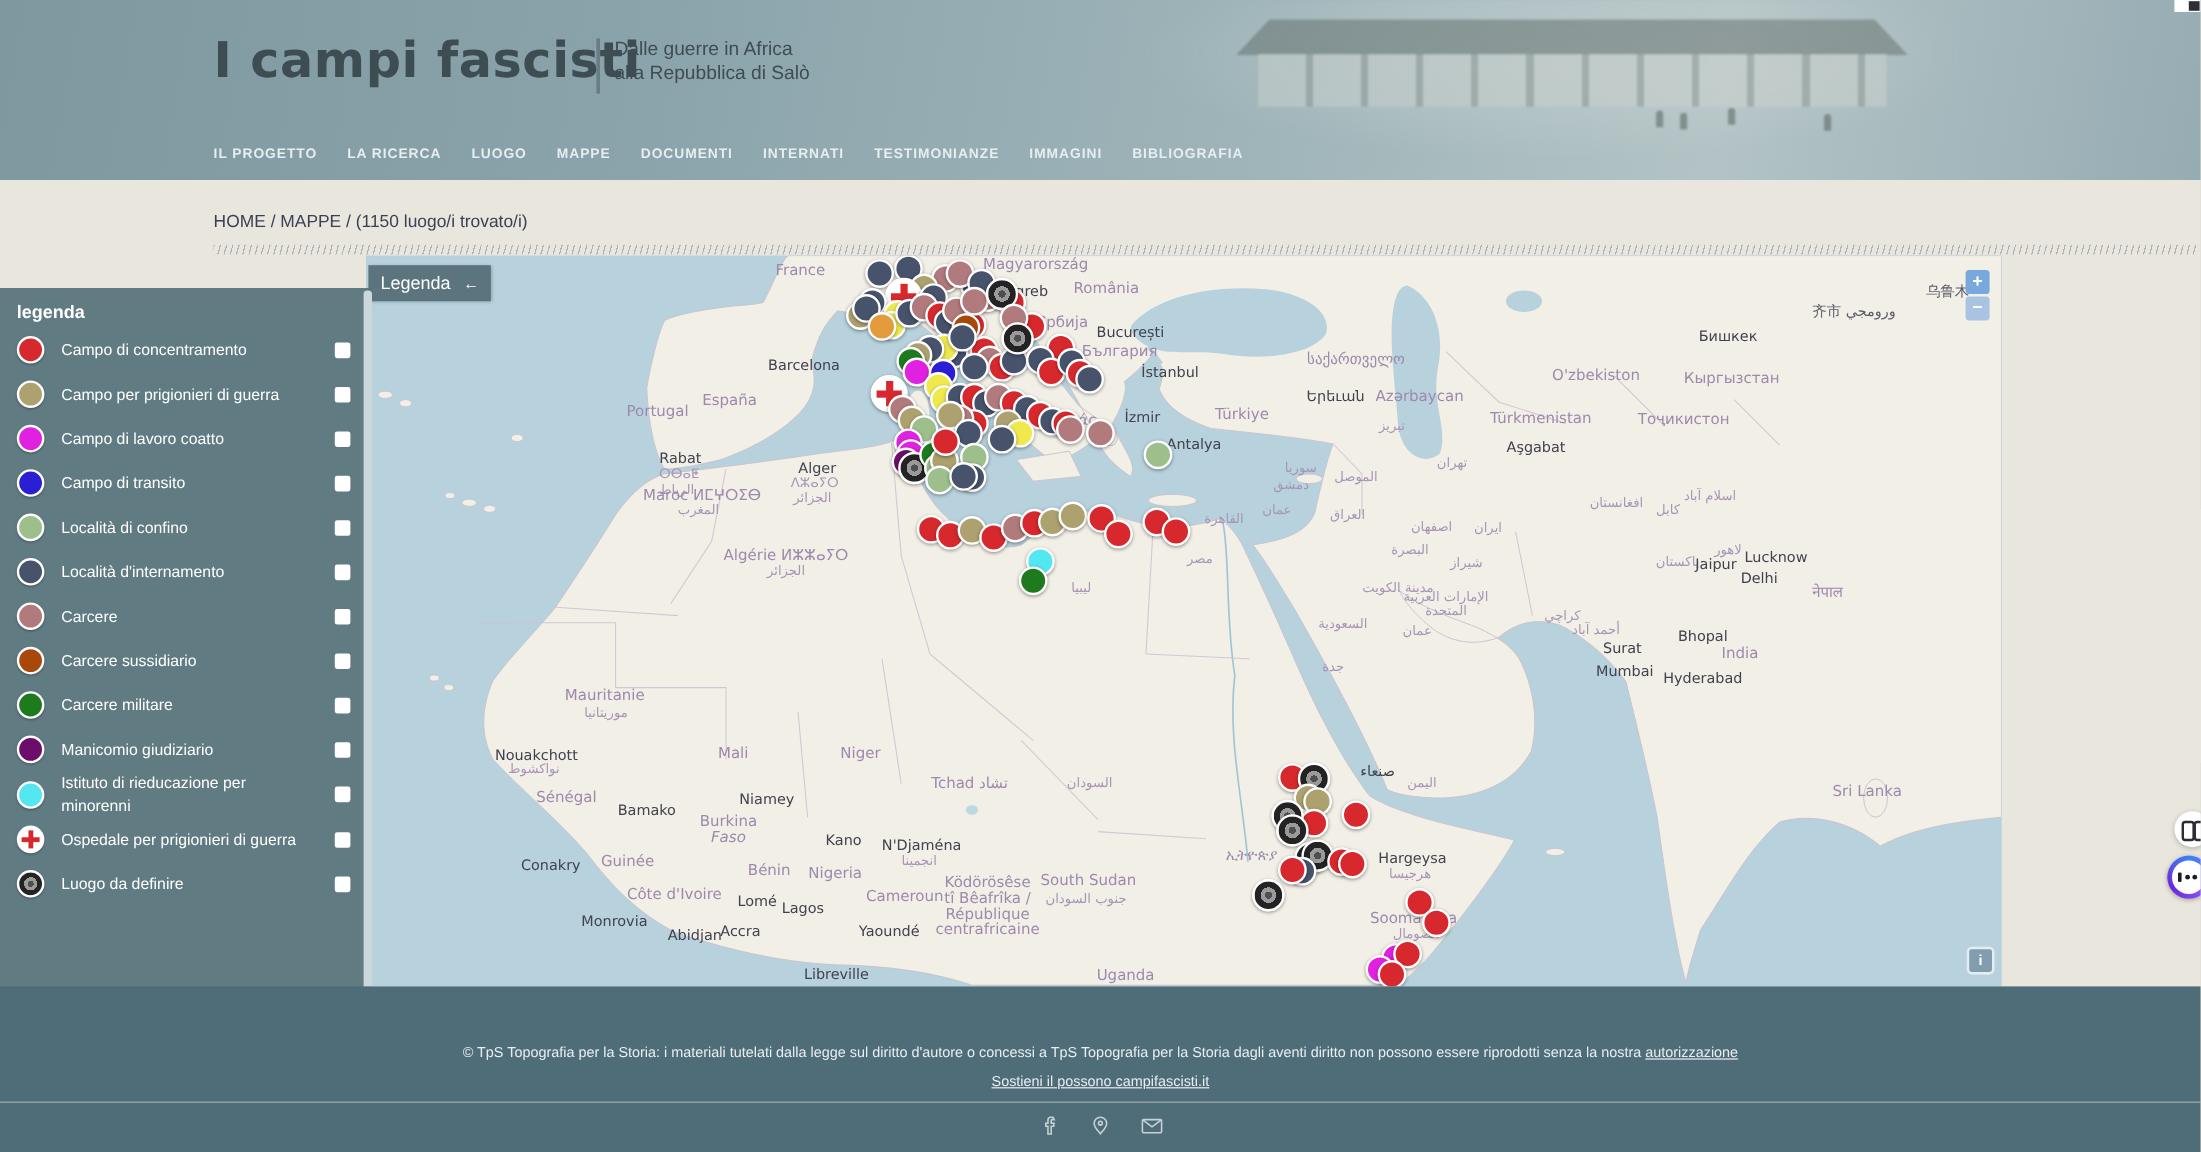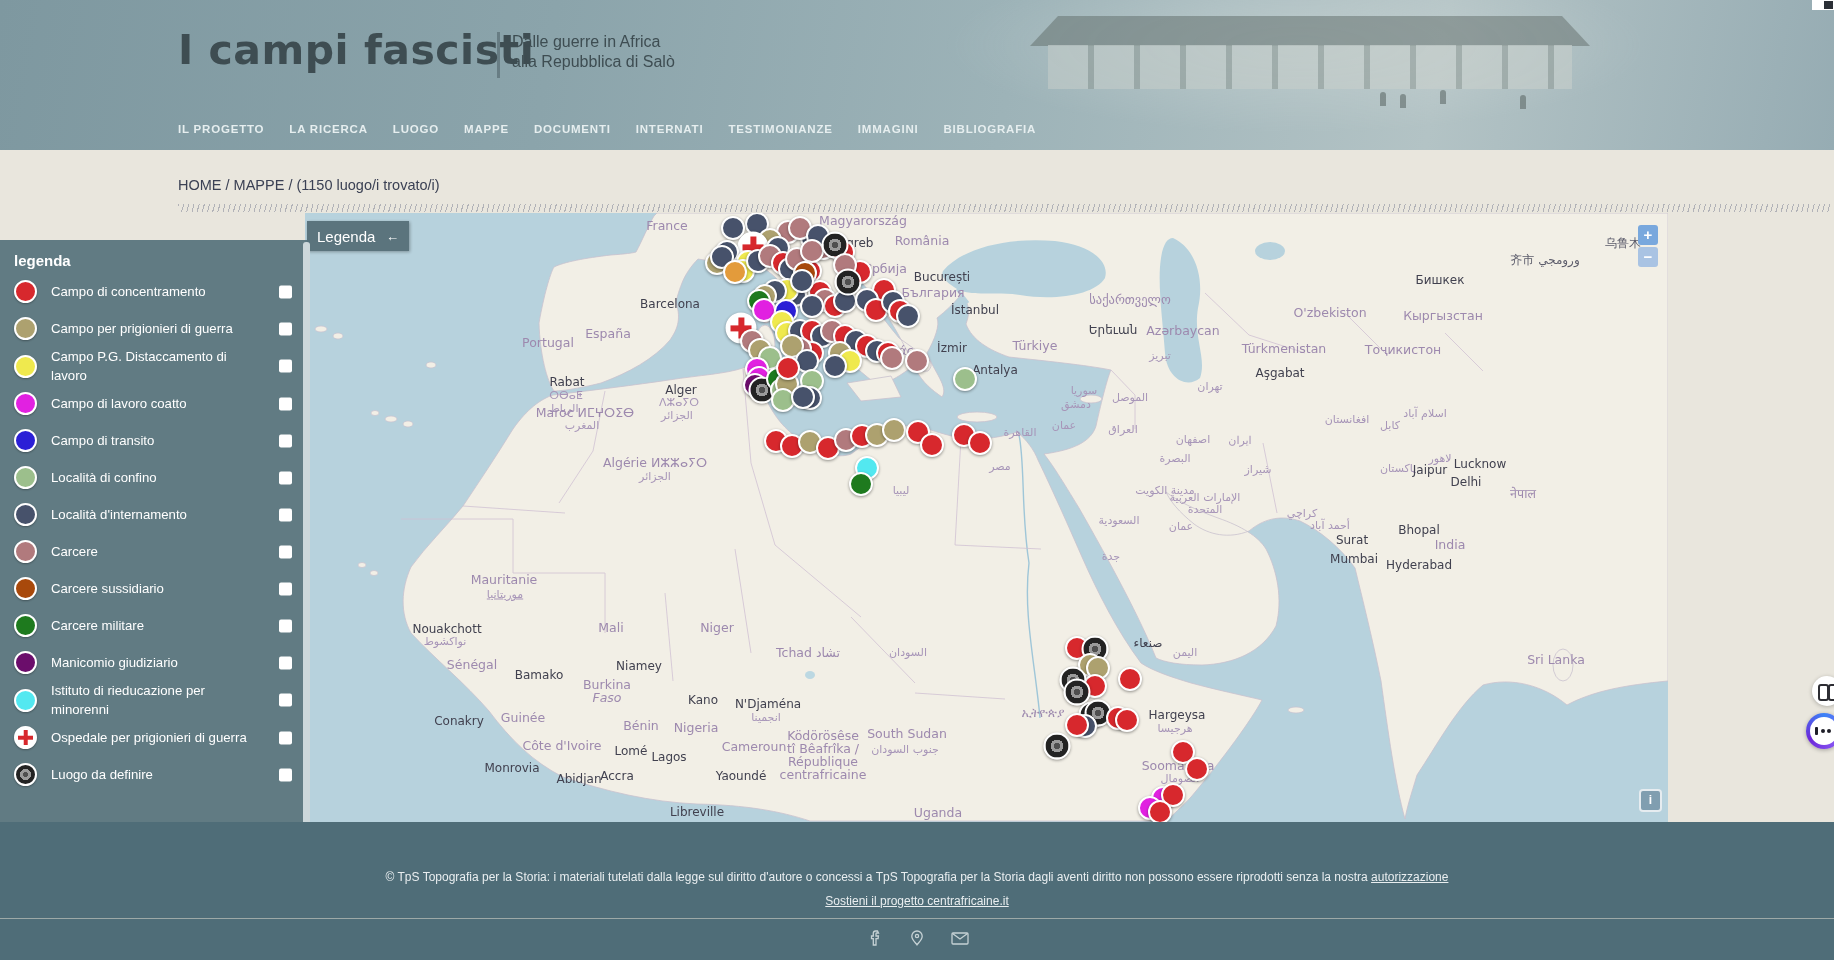--- a/index.html
+++ b/index.html
@@ -223,21 +223,21 @@
         <span class="ml ar" style="left: 261px; top: 182px;">ⵔⴱⴰⵟ</span>
         <span class="ml ar" style="left: 259px; top: 195px;">الرباط</span>
         <span class="ml ci" style="left: 376px; top: 177px;">Alger</span>
         <span class="ml ar" style="left: 374px; top: 189px;">ⴷⵣⴰⵢⵔ</span>
         <span class="ml ar" style="left: 372px; top: 202px;">الجزائر</span>
         <span class="ml co" style="left: 280px; top: 199px;">Maroc ⵍⵎⵖⵔⵉⴱ</span>
         <span class="ml ar" style="left: 277px; top: 212px;">المغرب</span>
         <span class="ml co" style="left: 350px; top: 249px;">Algérie ⵍⵣⵣⴰⵢⵔ</span>
         <span class="ml ar" style="left: 350px; top: 263px;">الجزائر</span>
         <span class="ml co" style="left: 199px; top: 366px;">Mauritanie</span>
-        <span class="ml ar" style="left: 200px; top: 381px; text-decoration: underline;">موريتانيا</span>
+        <span class="ml ar" style="left: 200px; top: 381px;">موريتانيا</span>
         <span class="ml ci" style="left: 142px; top: 416px;">Nouakchott</span>
         <span class="ml ar" style="left: 140px; top: 428px;">نواكشوط</span>
         <span class="ml co" style="left: 167px; top: 451px;">Sénégal</span>
         <span class="ml ci" style="left: 234px; top: 462px;">Bamako</span>
         <span class="ml co" style="left: 306px; top: 414px;">Mali</span>
         <span class="ml co" style="left: 302px; top: 471px;">Burkina</span>
         <span class="ml co" style="left: 302px; top: 484px; font-style: italic;">Faso</span>
         <span class="ml ci" style="left: 334px; top: 453px;">Niamey</span>
         <span class="ml co" style="left: 412px; top: 414px;">Niger</span>
         <span class="ml ci" style="left: 398px; top: 487px;">Kano</span>
@@ -285,21 +285,21 @@
         <span class="ml co" style="left: 1138px; top: 102px;">Кыргызстан</span>
         <span class="ml co" style="left: 979px; top: 135px;">Türkmenistan</span>
         <span class="ml ci" style="left: 975px; top: 160px;">Aşgabat</span>
         <span class="ml co" style="left: 1098px; top: 136px;">Тоҷикистон</span>
         <span class="ml ar" style="left: 905px; top: 173px;">تهران</span>
         <span class="ml ar" style="left: 825px; top: 184px;">الموصل</span>
         <span class="ml ar" style="left: 818px; top: 216px;">العراق</span>
         <span class="ml ar" style="left: 888px; top: 226px;">اصفهان</span>
         <span class="ml ar" style="left: 935px; top: 227px; font-family: Liberation Serif, serif;">ايران</span>
         <span class="ml ar" style="left: 870px; top: 245px;">البصرة</span>
-        <span class="ml ar" style="left: 917px; top: 256px; margin-left: 36px;">شيراز</span>
+        <span class="ml ar" style="left: 917px; top: 256px;">شيراز</span>
         <span class="ml ar" style="left: 860px; top: 277px;">مدينة الكويت</span>
         <span class="ml ar" style="left: 1042px; top: 206px;">افغانستان</span>
         <span class="ml ar" style="left: 1085px; top: 212px;">كابل</span>
         <span class="ml ar" style="left: 1120px; top: 200px;">اسلام آباد</span>
         <span class="ml ar" style="left: 1135px; top: 245px;">لاهور</span>
         <span class="ml ar" style="left: 1093px; top: 255px;">پاکستان</span>
         <span class="ml ci" style="left: 1161px; top: 269px;">Delhi</span>
         <span class="ml co" style="left: 1218px; top: 280px;">नेपाल</span>
         <span class="ml ar" style="left: 779px; top: 177px;">سوريا</span>
         <span class="ml ar" style="left: 771px; top: 191px;">دمشق</span>
@@ -473,25 +473,20 @@
           <span class="lg-swatch" style="background: rgb(215, 40, 45);"></span>
           <span class="lg-label">Campo di concentramento</span>
           <span class="lg-check"></span>
         </div>
         <div class="lg-row">
           <span class="lg-swatch" style="background: rgb(173, 161, 111);"></span>
           <span class="lg-label">Campo per prigionieri di guerra</span>
           <span class="lg-check"></span>
         </div>
         <div class="lg-row">
-          <span class="lg-swatch" style="background: rgb(239, 233, 78);"></span>
-          <span class="lg-label">Campo P.G. Distaccamento di lavoro</span>
-          <span class="lg-check"></span>
-        </div>
-        <div class="lg-row">
           <span class="lg-swatch" style="background: rgb(225, 33, 225);"></span>
           <span class="lg-label">Campo di lavoro coatto</span>
           <span class="lg-check"></span>
         </div>
         <div class="lg-row">
           <span class="lg-swatch" style="background: rgb(43, 31, 214);"></span>
           <span class="lg-label">Campo di transito</span>
           <span class="lg-check"></span>
         </div>
         <div class="lg-row">
@@ -541,21 +536,21 @@
         </div>
       </div>
     <div class="panel-scroll"></div>
   </div>
 
   <div class="foot">
     <div class="f-line1">
       <span>© TpS Topografia per la Storia: i materiali tutelati dalla legge sul diritto d'autore o concessi a TpS Topografia per la Storia dagli aventi diritto non possono essere riprodotti senza la nostra </span><a>autorizzazione</a>
     </div>
     <div class="f-line2">
-      <a>Sostieni il progetto centrafricaine.it</a>
+      <a>Sostieni il possono campifascisti.it</a>
     </div>
     <div class="f-div"></div>
     <div class="f-social">
       <span class="ic">
         <svg width="20" height="20" viewBox="0 0 20 20">
             <path d="M12.5 3 h-2 c-1.4 0 -2.2 0.9 -2.2 2.3 V8 H6.5 v2.6 h1.8 V17 h2.7 v-6.4 h2.1 L13.4 8 h-2.4 V5.8 c0-0.5 0.3-0.8 0.8-0.8 h1.7 Z"></path>
           </svg>
       </span>
       <span class="ic">
         <svg width="20" height="20" viewBox="0 0 20 20">

